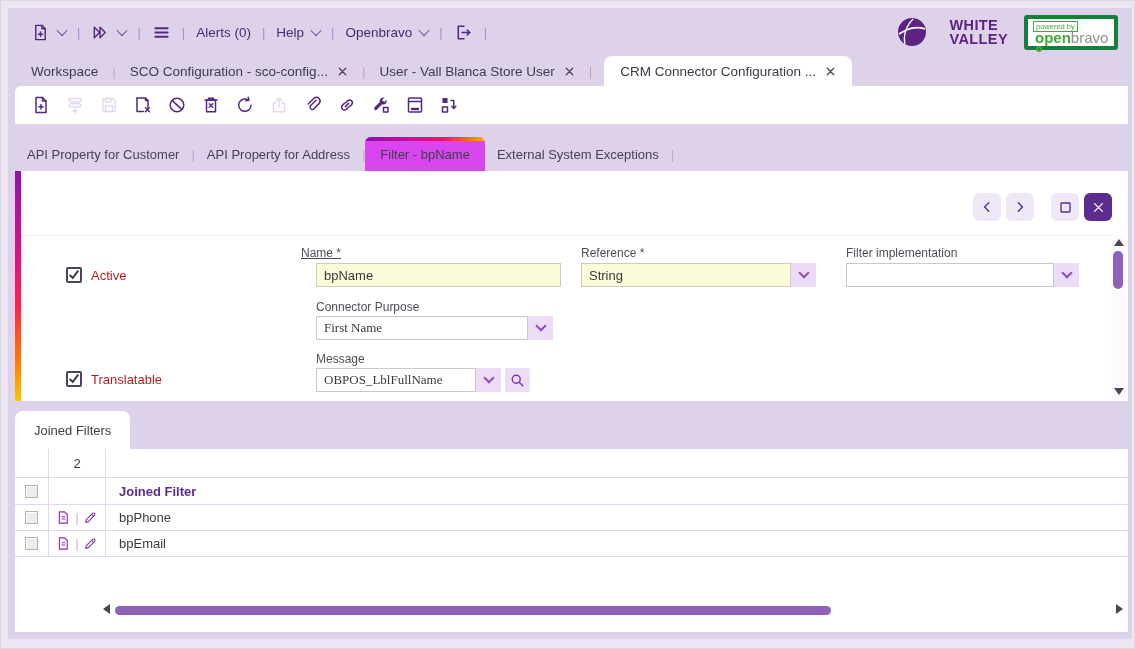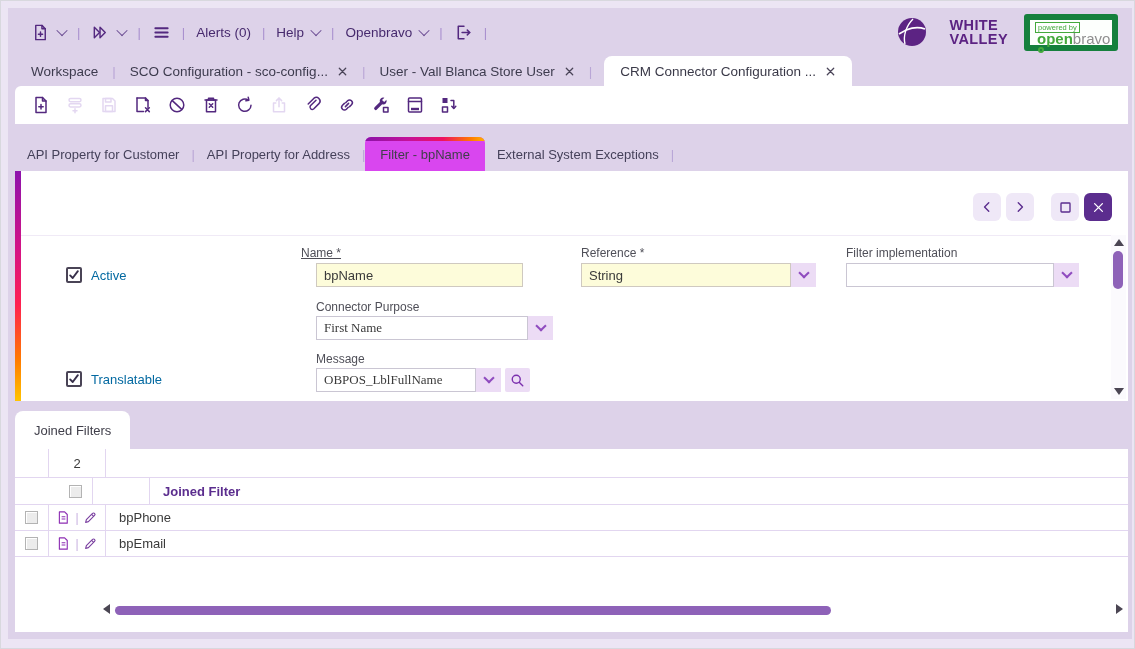--- a/index.html
+++ b/index.html
@@ -9,21 +9,21 @@
 
   
   .topbar { position:absolute; left:0; top:0; right:0; height:48px; display:flex; align-items:center; padding:0 14px 0 23px; color:#472a6e; font-size:13.5px; }
   .topbar .mi { display:flex; align-items:center; gap:5px; cursor:pointer; }
   .topbar .sep { color:#a98fce; margin:0 11px; font-size:13px; }
   .micon svg { display:block; }
   .chev { width:8px; height:8px; border-right:1.7px solid #6a4d93; border-bottom:1.7px solid #6a4d93; transform:rotate(45deg) translate(-1px,-1px); display:inline-block; margin-left:3px; }
   .brand { margin-left:auto; display:flex; align-items:center; gap:16px; }
   .wv { display:flex; align-items:center; gap:22px; }
   .wv-text { font-weight:bold; font-size:14.5px; color:#5c2383; line-height:14px; letter-spacing:.4px; }
-  .ob-box { position:relative; width:94px; height:35px; border:6px solid #15803d; border-radius:3px; background:#fdfffd; padding:10px 6px 15px 7px; }
+  .ob-box { position:relative; width:94px; height:35px; border:4px solid #15803d; border-radius:3px; background:#fdfffd; padding:10px 6px 15px 7px; }
   .ob-pby { position:absolute; top:2px; left:5px; font-size:7.5px; color:#44a93c; border:1px solid #44a93c; padding:0 2px; background:#fff; }
   .ob-open { color:#44a93c; font-weight:bold; font-size:15px; }
   .ob-bravo { color:#8f8f8f; font-size:15px; }
   .ob-swirl { display:inline-block; width:6px; height:6px; border:2px solid #44a93c; border-radius:50%; vertical-align:top; margin-left:1px; }
 
   
   .wtabs { position:absolute; left:0; top:48px; right:0; height:30px; display:flex; align-items:stretch; padding-left:21px; font-size:13.5px; color:#3d3b4e; }
   .wtab { display:flex; align-items:center; gap:9px; cursor:pointer; padding:0 2px; }
   .wtab.active { background:#fff; border-radius:8px 8px 0 0; padding:0 16px; color:#3a3948;justify-content:center; }
   .wtabs .sep { display:flex; align-items:center; color:#b9a6d6; margin:0 12px; }
@@ -48,21 +48,21 @@
   .form-panel { position:absolute; left:7px; top:163px; right:4px; height:230px; background:#fff; }
   .grad-bar { position:absolute; left:0; top:0; bottom:0; width:6px;
      background:linear-gradient(180deg,#8d13ad 0%,#d61384 35%,#ff2050 58%,#ff7a00 82%,#ffc400 100%); }
   .navbtns { position:absolute; top:22px; right:16px; display:flex; }
   .nbtn { width:28px; height:28px; border-radius:6px; background:#efe8f7; display:flex; align-items:center; justify-content:center; cursor:pointer; margin-left:5px; }
   .nbtn.max { margin-left:17px; }
   .nbtn.close { background:#5b2d8e; }
   .statusline { position:absolute; left:6px; right:16px; top:64px; border-bottom:1px solid #f0eaf6; }
 
   .fld-label { position:absolute; font-size:12px; color:#4f4f58; }
-  .fld-check { position:absolute; display:flex; align-items:center; gap:9px; font-size:13px; color:#0369a1; }
+  .fld-check { position:absolute; display:flex; align-items:center; gap:9px; font-size:13px; color:#b91c1c; }
   .cbox { width:16px; height:16px; border:2px solid #4a4456; border-radius:2px; background:#fff; display:flex; align-items:center; justify-content:center; cursor:pointer; }
   .fld-input { position:absolute; height:24px; display:flex; }
   .fld-input input { flex:1; min-width:0; height:24px; border:1px solid #cfc9c0; background:#fdfcda; font-family:"Liberation Sans",sans-serif; font-size:13px; color:#3a3a3a; padding:0 7px; outline:none; }
   .fld-input input.white { background:#fff; border-color:#cac6d3;font-family:Liberation Serif, serif; }
   .dd-btn { width:25px; height:24px; background:#ecdcf5; display:flex; align-items:center; justify-content:center; cursor:pointer; }
   .dchev { width:8px; height:8px; border-right:2px solid #8f4bbf; border-bottom:2px solid #8f4bbf; transform:rotate(45deg) translate(-1.5px,-1.5px); }
   .search-btn { width:25px; height:24px; background:#ecdcf5; border-radius:2px; margin-left:4px; display:flex; align-items:center; justify-content:center; cursor:pointer; }
 
   .vsb { position:absolute; right:2px; top:64px; bottom:2px; width:15px; background:#fbfafd; }
   .vsb .up, .vsb .down { position:absolute; left:3px; width:0; height:0; border-left:5px solid transparent; border-right:5px solid transparent; cursor:pointer; }
@@ -71,21 +71,21 @@
   .vsb .thumb { position:absolute; left:2px; top:16px; width:10px; height:38px; background:#8e62b8; border-radius:5px; cursor:grab; }
 
   
   .ctab { position:absolute; left:7px; top:403px; height:38px; background:#fff; border-radius:8px 8px 0 0; display:flex; align-items:center; padding:0 19px; font-size:13px; color:#3f3e49; cursor:pointer; }
   .grid { position:absolute; left:7px; top:441px; right:4px; height:183px; background:#fff; font-size:13px; color:#3a3a3a; }
   .grow { display:flex; align-items:stretch; border-bottom:1px solid #e2d6f0; }
   .gc1 { width:34px; border-right:1px solid #e2d6f0; display:flex; align-items:center; justify-content:center; }
   .gc2 { width:57px; border-right:1px solid #e2d6f0; display:flex; align-items:center; justify-content:center; gap:4px; }
   .gc3 { flex:1; display:flex; align-items:center; padding-left:13px; }
   .grow.summary { height:29px; }
-  .grow.header { height:27px;padding-left:44px; }
+  .grow.header { height:27px; }
   .grow.data { height:26px; }
   .grid-header-label { color:#5b2d8e; font-weight:bold; }
   .gcb { width:13px; height:13px; border:1px solid #b3b3b3; background:#ececec; box-shadow:inset 1px 1px 0 #fff; cursor:pointer; }
   .icon-sep { color:#c9b3e0; font-size:12px; }
   .ricon svg { display:block; }
 
   .hsb-left { position:absolute; left:88px; bottom:18px; width:0; height:0; border-top:5px solid transparent; border-bottom:5px solid transparent; border-right:7px solid #4b4653; cursor:pointer; }
   .hsb-thumb { position:absolute; left:100px; bottom:17px; width:716px; height:9px; background:#8e62b8; border-radius:5px; cursor:grab; }
   .hsb-right { position:absolute; right:5px; bottom:18px; width:0; height:0; border-top:5px solid transparent; border-bottom:5px solid transparent; border-left:7px solid #4b4653; cursor:pointer; }
 </style>
@@ -332,21 +332,21 @@
     <div class="fld-check" style="left:51px; top:96px;">
       <span class="cbox">
             <svg width="12" height="12" viewBox="0 0 14 14" fill="none" stroke="#38304b" stroke-width="2.2" stroke-linecap="round" stroke-linejoin="round">
               <path d="M2.5 7.5l3 3 6-8"></path>
             </svg>
           </span>
       <span>Active</span>
     </div>
 
     <div class="fld-label" style="left:286px; top:75px;text-decoration:underline;">Name *</div>
-    <div class="fld-input" style="left:301px; top:92px; width:207px;">
+    <div class="fld-input" style="left:301px; top:92px; width:245px;">
       <input readonly="" value="bpName" style="">
     </div>
 
     <div class="fld-label" style="left:566px; top:75px;">Reference *</div>
     <div class="fld-input" style="left:566px; top:92px; width:235px;">
       <input readonly="" value="String" style="">
       <span class="dd-btn">
             <span class="dchev"></span>
           </span>
     </div>

